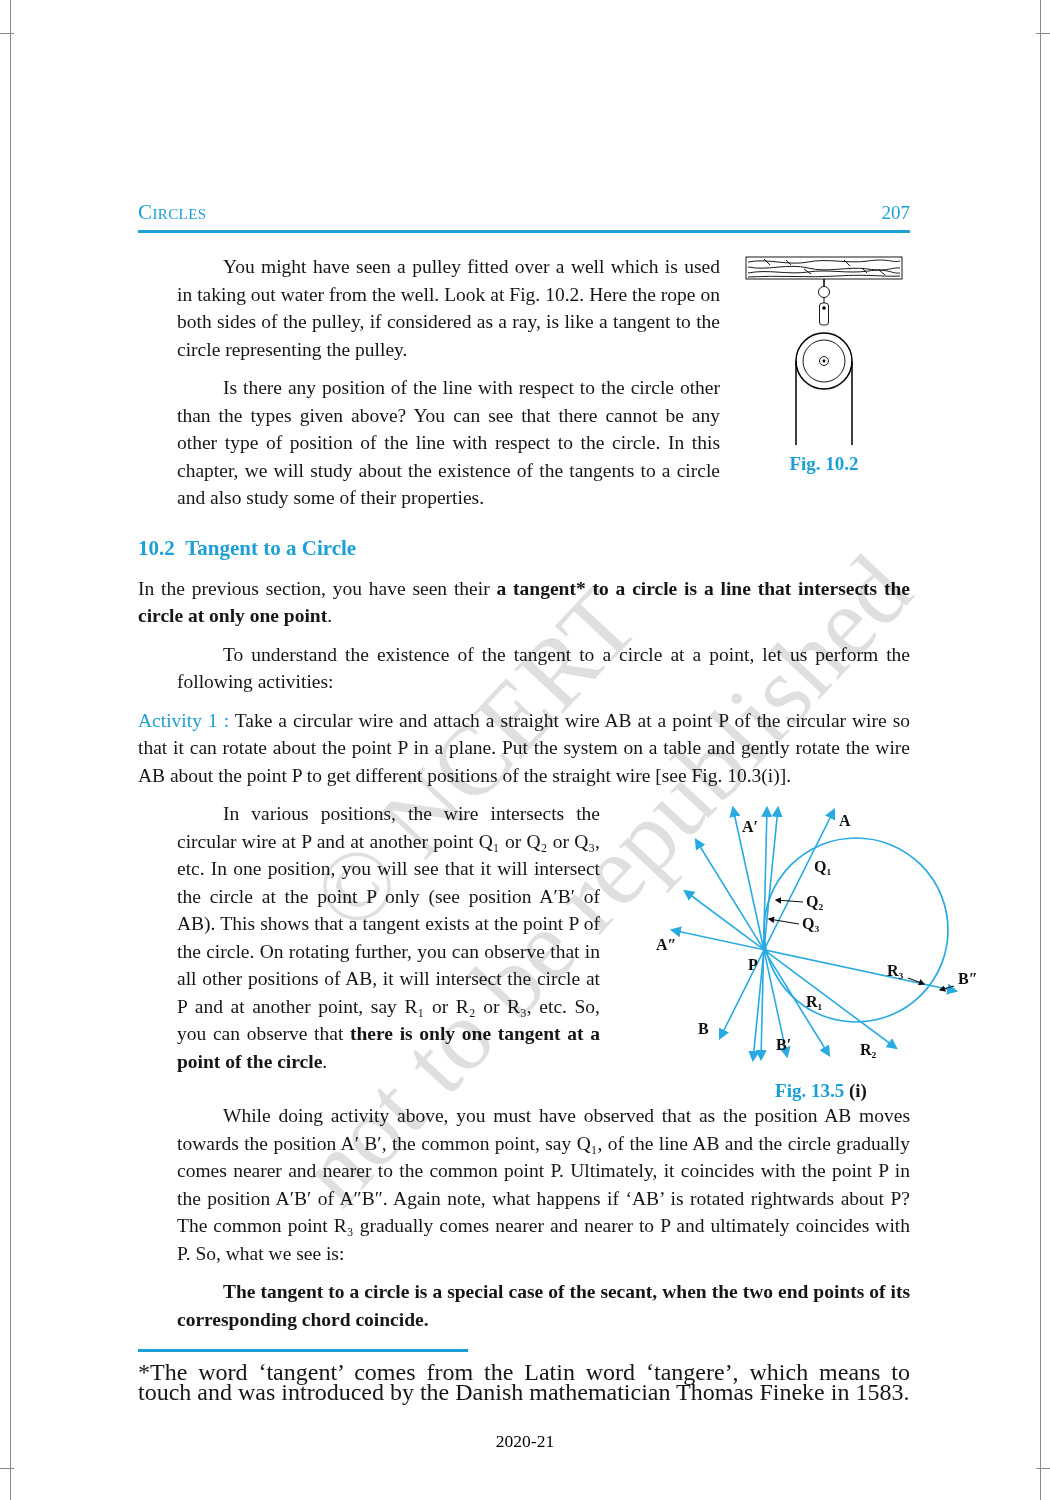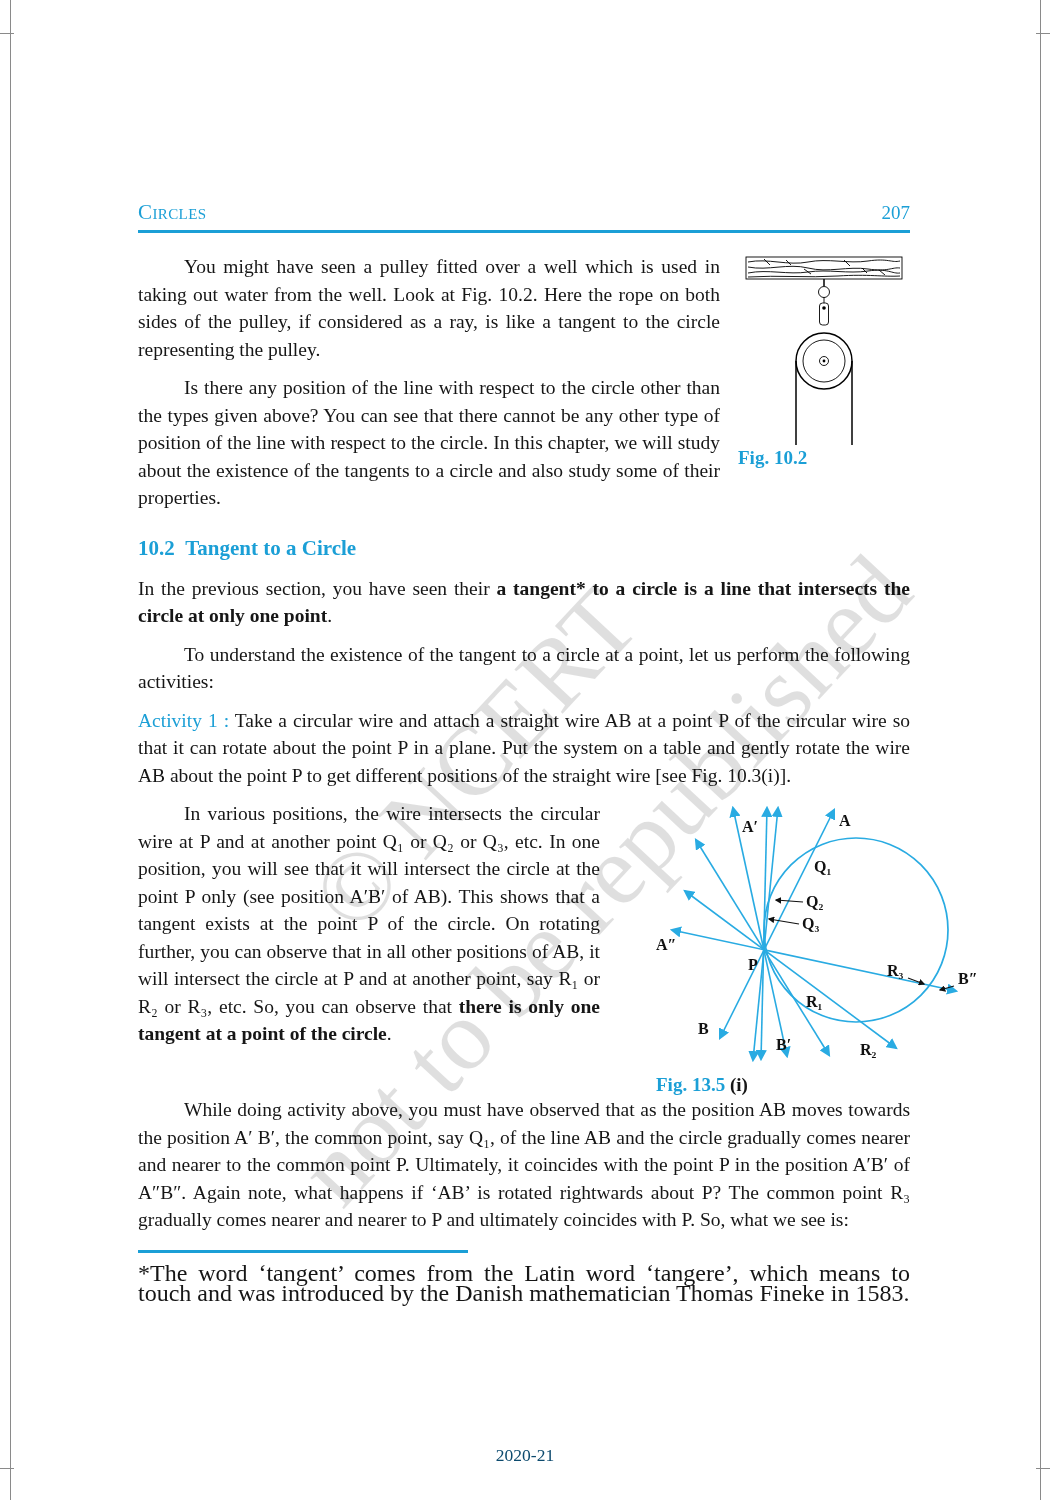--- a/index.html
+++ b/index.html
@@ -21,48 +21,48 @@
   }
 
   .content{margin:0 140px 0 138px;padding-top:180px;position:relative;z-index:2;}
 
   .pg-header{display:flex;justify-content:space-between;align-items:baseline;}
   .pg-header .title{color:#1b9fd6;font-variant:small-caps;font-size:21px;letter-spacing:.4px;margin-top:20px;}
   .pg-header .num{color:#1b9fd6;font-size:19px;}
   .top-rule{height:3px;background:#1b9fd6;margin:5px 0 20px;}
 
   p{margin:0 0 11px;text-align:justify;font-size:19.5px;line-height:27.5px;}
-  .indent{text-indent:46px;}
+  .indent{text-indent:46px;margin-left:39px;}
   .b{font-weight:bold;}
 
   h2.section{color:#1b9fd6;font-size:21px;font-weight:bold;margin:24px 0 14px;}
   .activity-label{color:#1b9fd6;font-weight:normal;}
 
   figure{margin:0;}
-  figcaption{color:#1b9fd6;font-weight:bold;font-size:19px;text-align:left;}
+  figcaption{color:#1b9fd6;font-weight:bold;font-size:19px;margin-top:6px;text-align:center;}
   .cap-suffix{color:#161616;font-weight:bold;}
 
   .fig102{float:right;width:172px;margin:2px 0 8px 18px;}
   .fig102 svg{display:block;margin:0 auto;}
 
   .act-row{display:flex;margin-top:2px;gap:44px;}
   .act-text{flex:0 0 462px;padding-right:12px;}
   .act-fig{flex:1;margin-right:-30px;text-align:center;}
 
   .diagram-line{stroke:#29abe2;stroke-width:1.6;fill:none;}
   .diagram-circle{stroke:#29abe2;stroke-width:1.7;fill:none;}
   .lbl{font-family:"Liberation Serif", serif;font-weight:bold;font-size:16px;fill:#111;}
   .lblarrow{stroke:#111;stroke-width:1.1;fill:none;}
   .pul{stroke:#000;fill:none;stroke-width:1.5;}
   .pul-thin{stroke:#000;fill:none;stroke-width:0.9;}
 
   .footnote-rule{width:330px;height:3px;background:#1b9fd6;margin:16px 0 10px;}
   .footnote{font-size:24px;line-height:20px;}
 
-  .pg-footer{position:absolute;bottom:34px;left:0;right:0;text-align:center;font-size:17.5px;color:#0c4a6e;z-index:2;}
+  .pg-footer{position:absolute;bottom:48px;left:0;right:0;text-align:center;font-size:17.5px;color:#000000;z-index:2;}
 </style>
 </head>
 <body>
 
 <div class="cm-v left"></div>
 <div class="cm-v right"></div>
 <div class="cm-h" style="left:0;top:33px;"></div>
 <div class="cm-h" style="left:1036px;top:33px;"></div>
 <div class="cm-h" style="left:0;top:1468px;"></div>
 <div class="cm-h" style="left:1036px;top:1468px;"></div>
@@ -176,19 +176,20 @@
         <text class="lbl" x="42" y="234">B</text>
         <text class="lbl" x="120" y="250">B′</text>
         <text class="lbl" x="204" y="255">R₂</text>
       </svg>
       <figcaption><span>Fig. 13.5</span><span class="cap-suffix"> (i)</span></figcaption>
     </figure>
   </div>
 
   <p class="indent">While doing activity above, you must have observed that as the position AB moves towards the position A′ B′, the common point, say Q₁, of the line AB and the circle gradually comes nearer and nearer to the common point P. Ultimately, it coincides with the point P in the position A′B′ of A″B″. Again note, what happens if ‘AB’ is rotated rightwards about P? The common point R₃ gradually comes nearer and nearer to P and ultimately coincides with P. So, what we see is:</p>
 
+  <p class="indent b">The tangent to a circle is a special case of the secant, when the two end points of its corresponding chord coincide.</p>
 
   <div class="footnote-rule"></div>
   <p class="footnote">*The word ‘tangent’ comes from the Latin word ‘tangere’, which means to touch and was introduced by the Danish mathematician Thomas Fineke in 1583.</p>
 
 </div>
 
 <div class="pg-footer">2020-21</div>
 
 </body></html>

